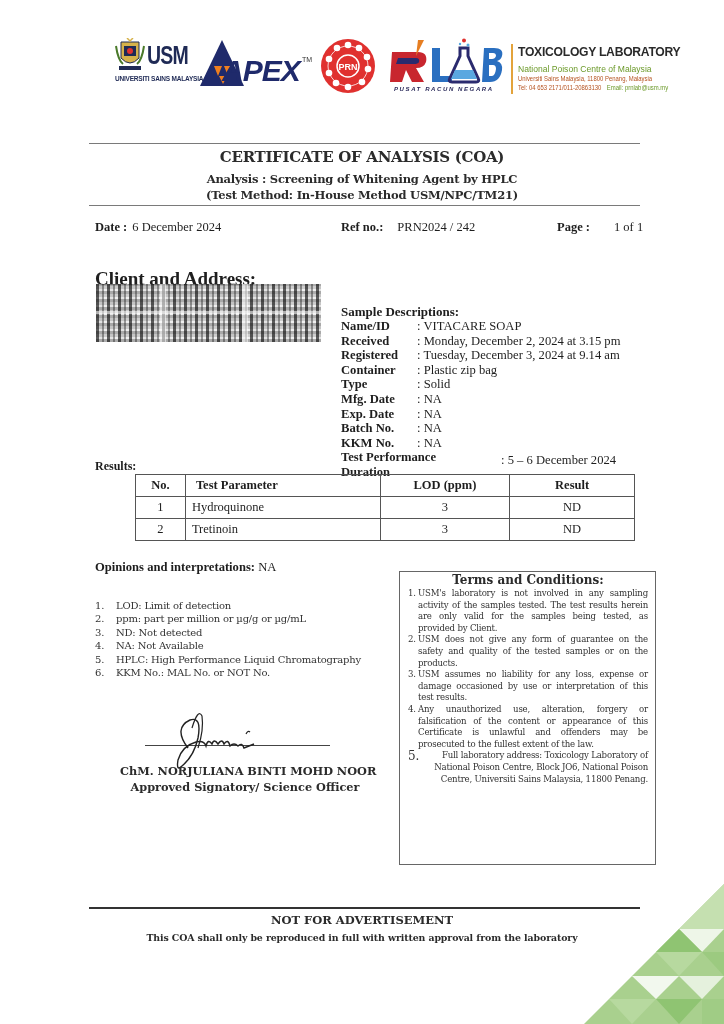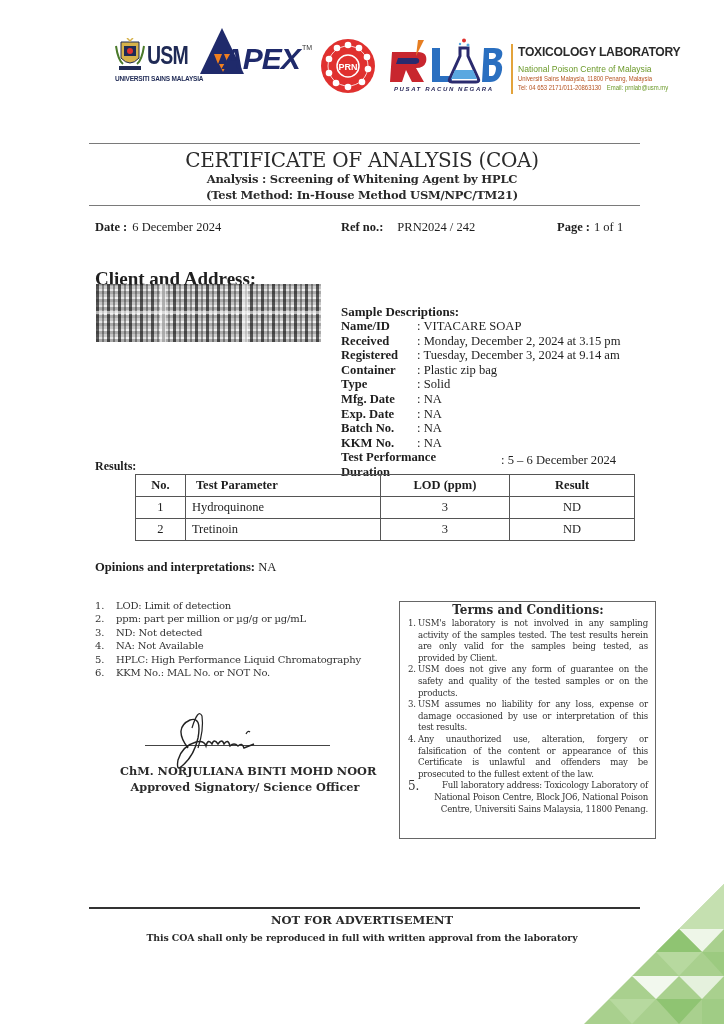--- a/index.html
+++ b/index.html
@@ -7,40 +7,40 @@
   body { position: relative; font-family: "Liberation Serif", serif; color: #1e1e1e; }
 
   .abs { position: absolute; }
 
   
   .usm-logo { left: 115px; top: 38px; width: 80px; height: 48px; }
   .usm-crest { position: absolute; left: 0; top: 0; width: 30px; height: 34px; }
   .usm-mark { position: absolute; left: 32px; top: 2px; font-family: "Liberation Sans", sans-serif; font-weight: bold; font-size: 26px; color: #1f2a55; letter-spacing: -1px; transform: scaleX(0.75); transform-origin: left top; }
   .usm-text { position: absolute; left: 0; top: 37px; font-family: "Liberation Sans", sans-serif; font-size: 6.5px; font-weight: bold; color: #1f2a55; white-space: nowrap; letter-spacing: -0.2px; }
 
-  .apex-logo { left: 200px; top: 28px; width: 112px; height: 46px; }
+  .apex-logo { left: 200px; top: 40px; width: 112px; height: 46px; }
   .apex-word { position: absolute; left: 22px; top: 14px; font-family: "Liberation Sans", sans-serif; font-weight: bold; font-style: italic; font-size: 30px; color: #1f2a6b; letter-spacing: -1px; }
   .apex-tm { position: absolute; right: 0; top: 16px; font-family: "Liberation Sans", sans-serif; font-size: 7px; color: #333; }
 
   .prn-logo { left: 320px; top: 38px; width: 56px; height: 56px; }
   .rlab-logo { left: 388px; top: 38px; width: 116px; height: 56px; }
   .rlab-sub { position: absolute; left: 6px; top: 48px; font-family: "Liberation Sans", sans-serif; font-style: italic; font-weight: bold; font-size: 6px; letter-spacing: 1.6px; color: #2a2a5a; white-space: nowrap; }
 
   .lab-divider { left: 511px; top: 44px; width: 2px; height: 50px; background: #e3a33b; }
   .lab-block { left: 518px; top: 44px; width: 200px; }
   .lab-title { font-family: "Liberation Sans", sans-serif; font-weight: bold; font-size: 13.5px; color: #2a2a2a; letter-spacing: -0.3px; transform: scaleX(0.9); transform-origin: left; white-space: nowrap; }
   .lab-centre { font-family: "Liberation Sans", sans-serif; font-size: 9.5px; color: #6c9a2a; margin-top: 4px; white-space: nowrap; transform: scaleX(0.9); transform-origin: left; }
   .lab-line { font-family: "Liberation Sans", sans-serif; font-size: 6.6px; color: #b5521f; white-space: nowrap; transform: scaleX(0.9); transform-origin: left; line-height: 9px; }
   .lab-line .email { color: #6c9a2a; margin-left: 6px; }
 
   
   .rule { left: 89px; width: 551px; height: 1px; background: #7a7a7a; }
 
   
-  .cert-title { left: 0; width: 724px; top: 148px; text-align: center; font-family: "DejaVu Serif", serif; font-weight: normal; font-size: 20px; color: #2b2b2b; letter-spacing: -0.3px; }
+  .cert-title { left: 0; width: 724px; top: 148px; text-align: center; font-family: "DejaVu Serif", serif; font-weight: bold; font-size: 15px; color: #2b2b2b; letter-spacing: -0.3px; }
   .cert-sub { left: 0; width: 724px; text-align: center; font-family: "DejaVu Serif", serif; font-weight: bold; font-size: 11.5px; color: #2b2b2b; letter-spacing: -0.2px; }
 
   
   .meta { top: 220px; font-size: 12.5px; white-space: nowrap; }
   .meta b { font-weight: bold; }
   .meta .val { margin-left: 5px; }
 
   
   .section-label { font-weight: bold; font-size: 19px; white-space: nowrap; }
   .client-redact { left: 96px; top: 284px; width: 225px; height: 58px;
@@ -71,21 +71,21 @@
   .opinions { left: 95px; top: 560px; font-size: 12.6px; white-space: nowrap; }
 
   
   .notes { left: 95px; top: 599px; width: 290px; font-family: "DejaVu Serif", serif; }
   .notes .hdr { font-weight: bold; font-size: 12px; line-height: 14px; color: #2b2b2b; }
   .notes ol { list-style: none; }
   .notes li { font-size: 10px; line-height: 13.4px; display: flex; color: #333; white-space: nowrap; letter-spacing: -0.2px; }
   .notes li .n { width: 21px; }
 
   
-  .terms { left: 399px; top: 601px; width: 257px; height: 238px; border: 1px solid #666; padding: 1px 7px 0 8px; font-family: "DejaVu Serif", serif; }
+  .terms { left: 399px; top: 571px; width: 257px; height: 294px; border: 1px solid #666; padding: 1px 7px 0 8px; font-family: "DejaVu Serif", serif; }
   .terms .hdr { text-align: center; font-weight: bold; font-size: 12px; line-height: 15px; color: #2b2b2b; }
   .terms ol { list-style: none; }
   .terms li { display: flex; font-size: 8.6px; line-height: 11.6px; color: #333; letter-spacing: -0.2px; }
   .terms li .n { width: 10px; flex: 0 0 10px; }
   .terms li .n.big { font-size: 12px; width: 11px; flex-basis: 11px; line-height: 12px; }
   .terms li .t { flex: 1; text-align: justify; }
 
   
   .sig-line { left: 145px; top: 745px; width: 185px; height: 1px; background: #444; }
   .sig-svg { left: 168px; top: 708px; width: 100px; height: 70px; }
@@ -177,21 +177,21 @@
 <div class="abs cert-sub" style="top:188px;">(Test Method: In-House Method USM/NPC/TM21)</div>
 <div class="abs rule" style="top:205px;"></div>
 
 <div class="abs meta" style="left:95px;">
   <b>Date :</b><span class="val">6 December 2024</span>
 </div>
 <div class="abs meta" style="left:341px;">
   <b>Ref no.:</b><span class="val" style="margin-left:14px;">PRN2024 / 242</span>
 </div>
 <div class="abs meta" style="left:557px;">
-  <b>Page :</b><span class="val" style="margin-left:4px;">1 of 1</span>
+  <b>Page :</b><span class="val" style="margin-left:24px;">1 of 1</span>
 </div>
 
 <div class="abs section-label" style="left:95px; top:268px;">Client and Address:</div>
 <div class="abs client-redact">
   <span class="gap" style="left:64px;"></span>
   <span class="gap" style="left:146px;"></span>
   <span class="gap" style="left:0; top:27px; width:225px; height:3px;"></span>
 </div>
 
 <div class="abs sample">

